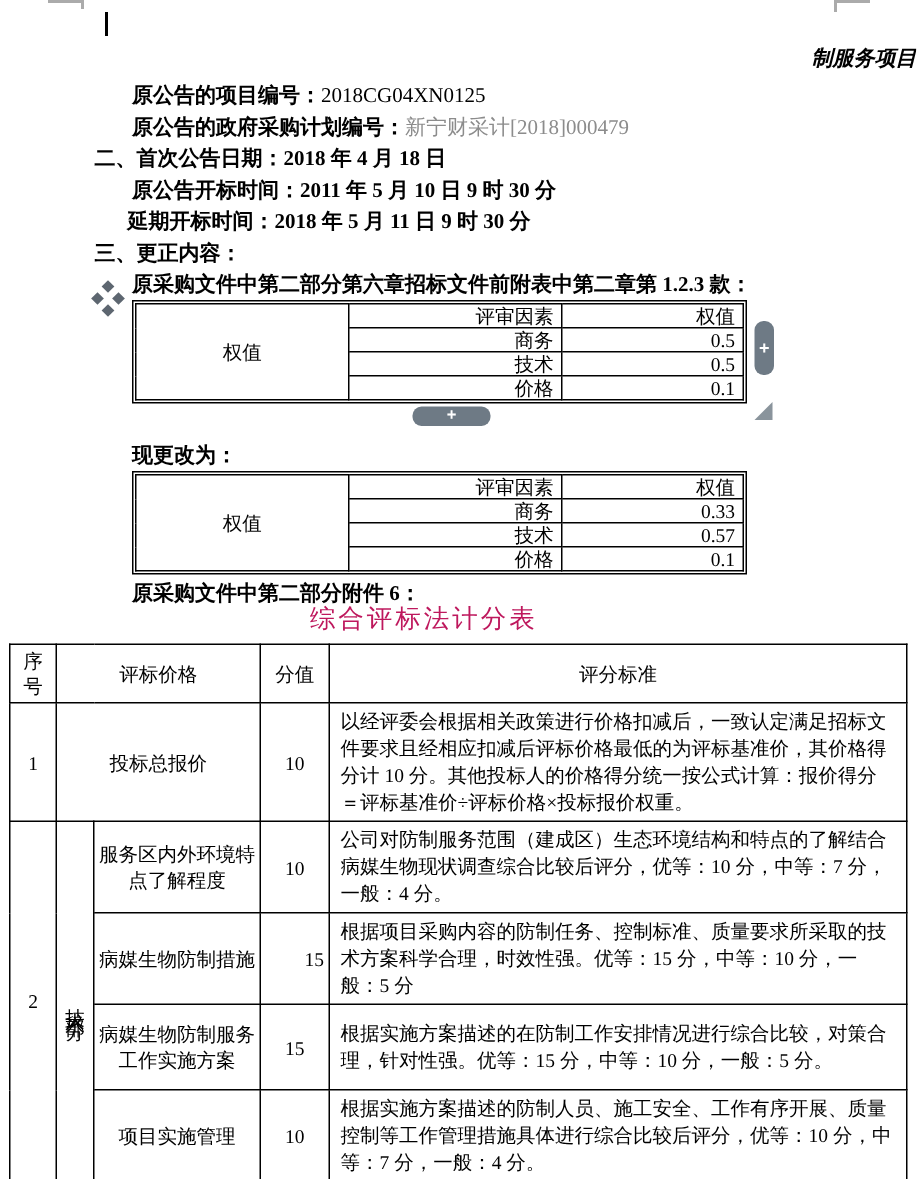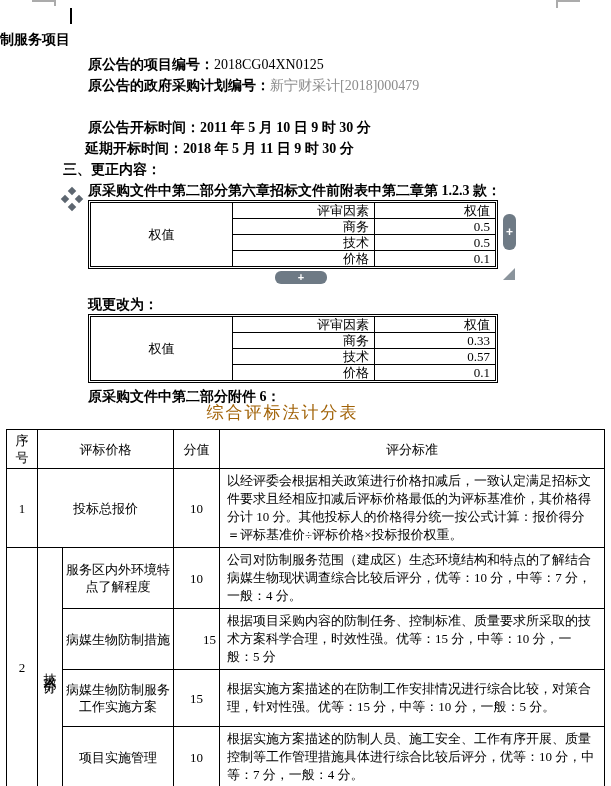--- a/index.html
+++ b/index.html
@@ -82,21 +82,21 @@
   .dm.e { left: 14px; top: 8px; }
   .dm.s { left: 7px; top: 16px; }
 
   
   .score-title {
     position: absolute;
     left: 0; top: 401px; width: 565px;
     text-align: center;
     font-size: 17px;
     letter-spacing: 2px;
-    color: #a16207;
+    color: #be185d;
   }
   .stable {
     position: absolute;
     left: 6px; top: 429px;
     width: 599px;
     border-collapse: collapse;
     table-layout: fixed;
     font-size: 13px;
   }
   .stable td {
@@ -130,28 +130,29 @@
 
 <div class="page">
 
   <div class="mark" style="left:32px; top:0; width:24px; height:2px;"></div>
   <div class="mark" style="left:54px; top:0; width:2px; height:6px;"></div>
   <div class="mark" style="left:556px; top:0; width:24px; height:2px;"></div>
   <div class="mark" style="left:556px; top:0; width:2px; height:8px;"></div>
 
   <div class="caret" style="left:70px; top:8px;"></div>
 
-  <div class="abs doc-line bold" style="left:0; top:29px; width:611px; text-align:left;">制服务项目</div>
+  <div class="abs doc-line bold" style="left:0; top:29px; width:611px; text-align:right;font-style:italic;">制服务项目</div>
 
   <div class="abs doc-line" style="left:88px; top:54px;">
     <span class="bold">原公告的项目编号：</span><span class="plain">2018CG04XN0125</span>
   </div>
   <div class="abs doc-line" style="left:88px; top:75px;">
     <span class="bold">原公告的政府采购计划编号：</span><span class="muted">新宁财采计[2018]000479</span>
   </div>
+  <div class="abs doc-line bold" style="left:63px; top:96px;">二、首次公告日期：2018 年 4 月 18 日</div>
   <div class="abs doc-line bold" style="left:88px; top:117px;">原公告开标时间：2011 年 5 月 10 日 9 时 30 分</div>
   <div class="abs doc-line bold" style="left:85px; top:138px;">延期开标时间：2018 年 5 月 11 日 9 时 30 分</div>
   <div class="abs doc-line bold" style="left:63px; top:159px;">三、更正内容：</div>
   <div class="abs doc-line bold" style="left:88px; top:180px;">原采购文件中第二部分第六章招标文件前附表中第二章第 1.2.3 款：</div>
 
   <div class="move-handle" style="left:62px; top:188px;">
     <span class="dm n"></span>
       <span class="dm w"></span>
       <span class="dm e"></span>
       <span class="dm s"></span>

